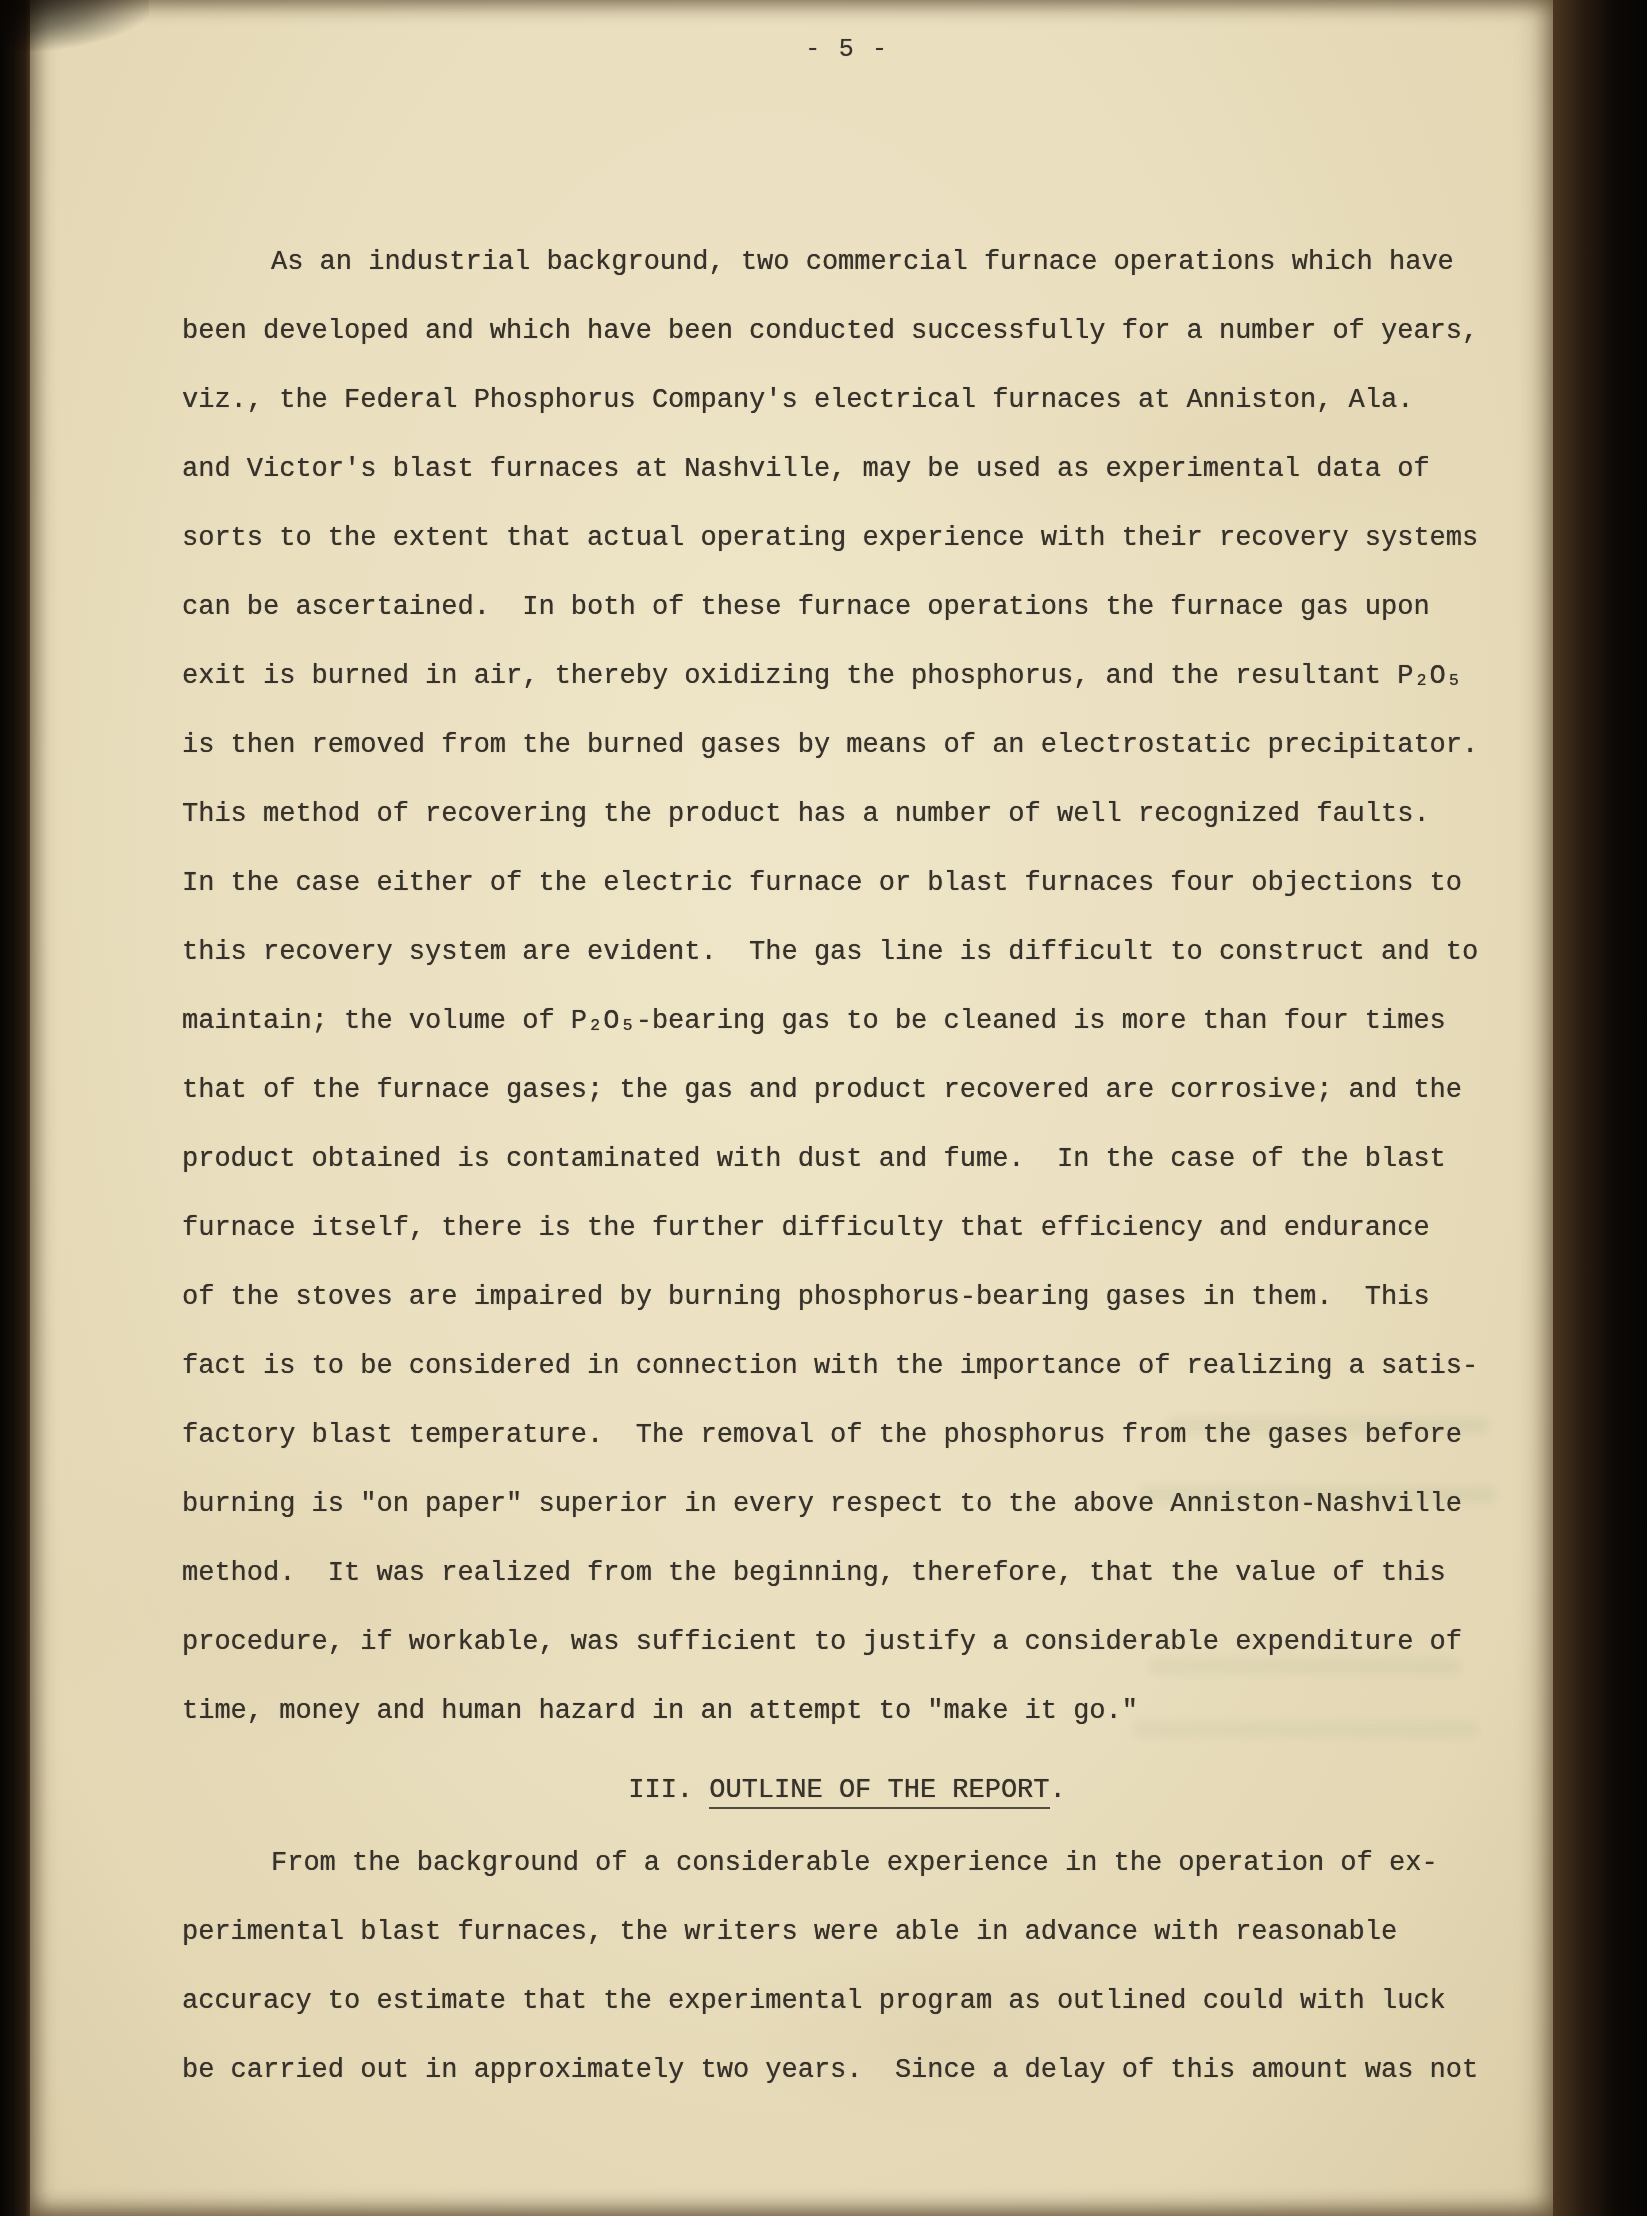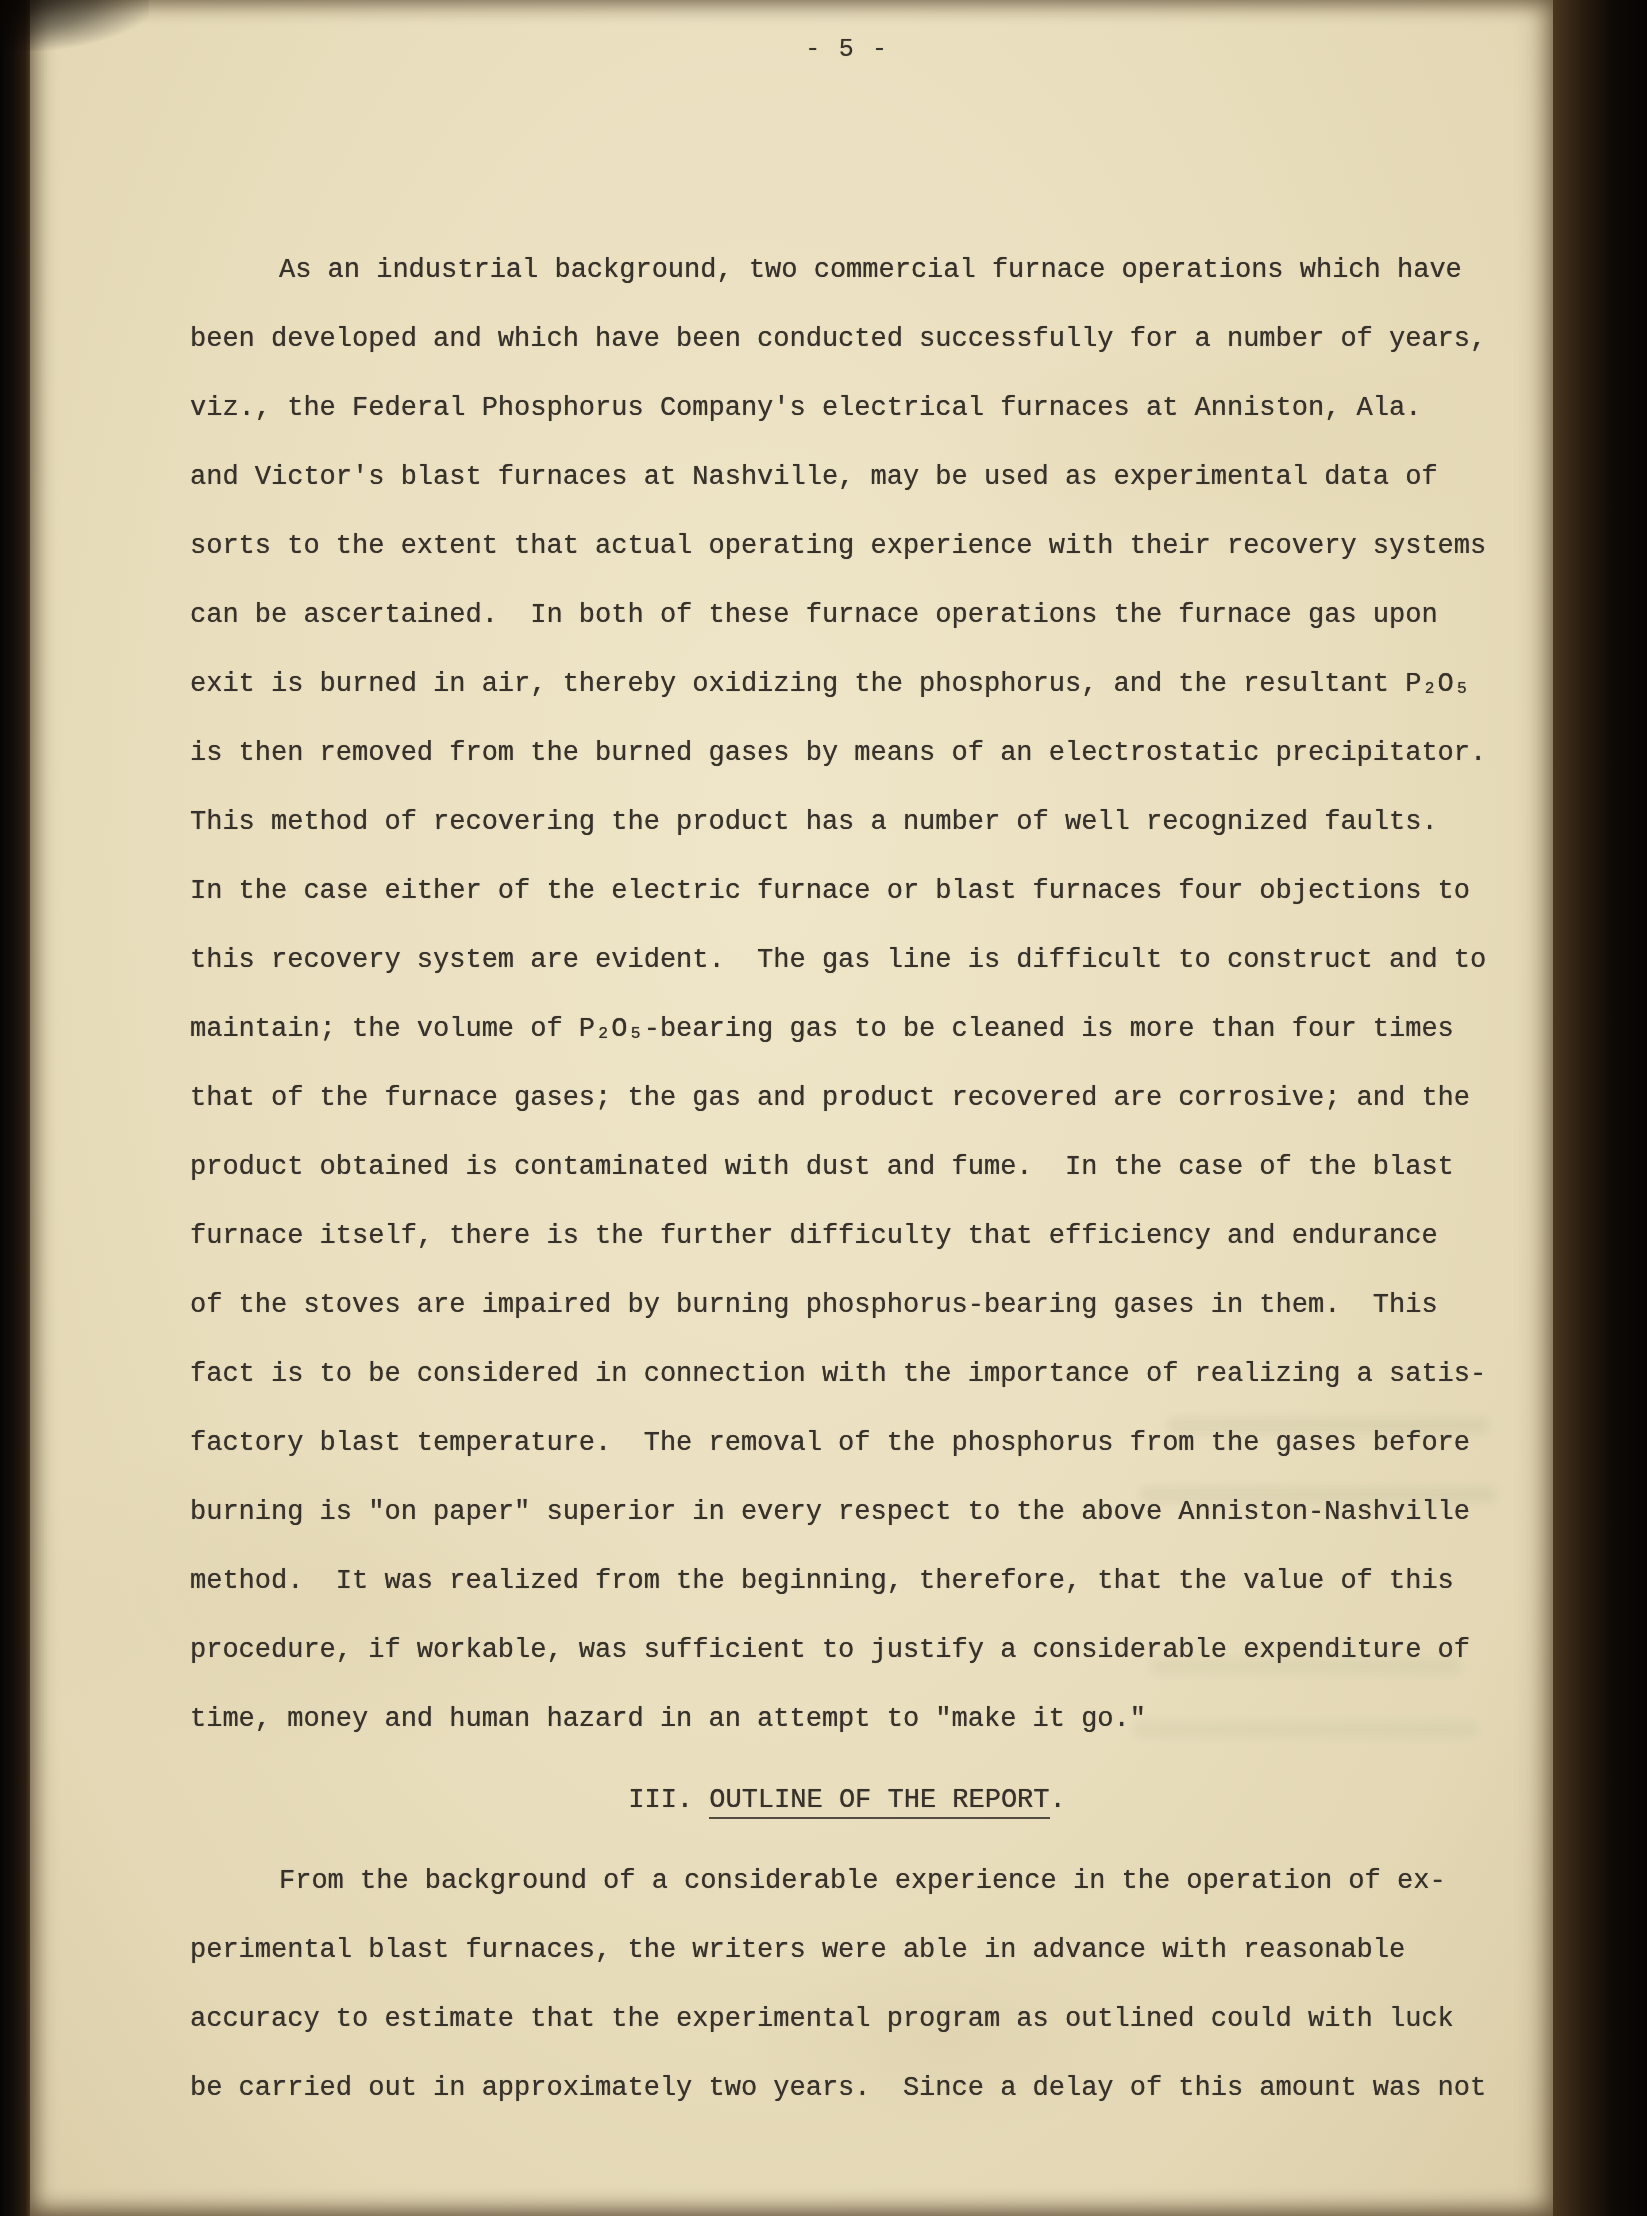--- a/index.html
+++ b/index.html
@@ -102,21 +102,21 @@
     left: 148px;
     top: 224px;
     width: 1338px;
     font-size: 27px;
     line-height: 69px;
     color: #36312a;
     text-shadow: 0 0 0.9px rgba(54,49,42,0.55), 0.2px 0 0 rgba(54,49,42,0.35);
   }
 
   .paragraph {
-    margin: 12px;
+    margin: 4px;
     white-space: pre-wrap;
     text-indent: 89px;
   }
 
   .heading {
     margin-top: 10.3px;
     height: 69px;
     line-height: 69px;
     text-align: center;
     white-space: pre;

